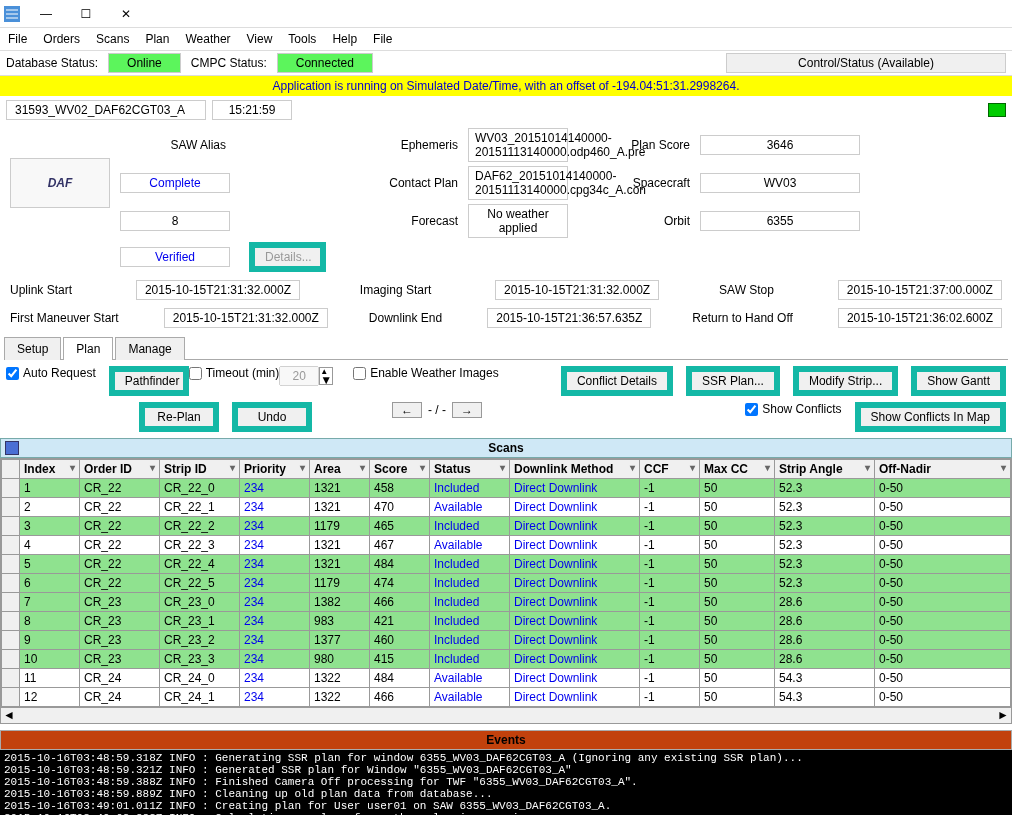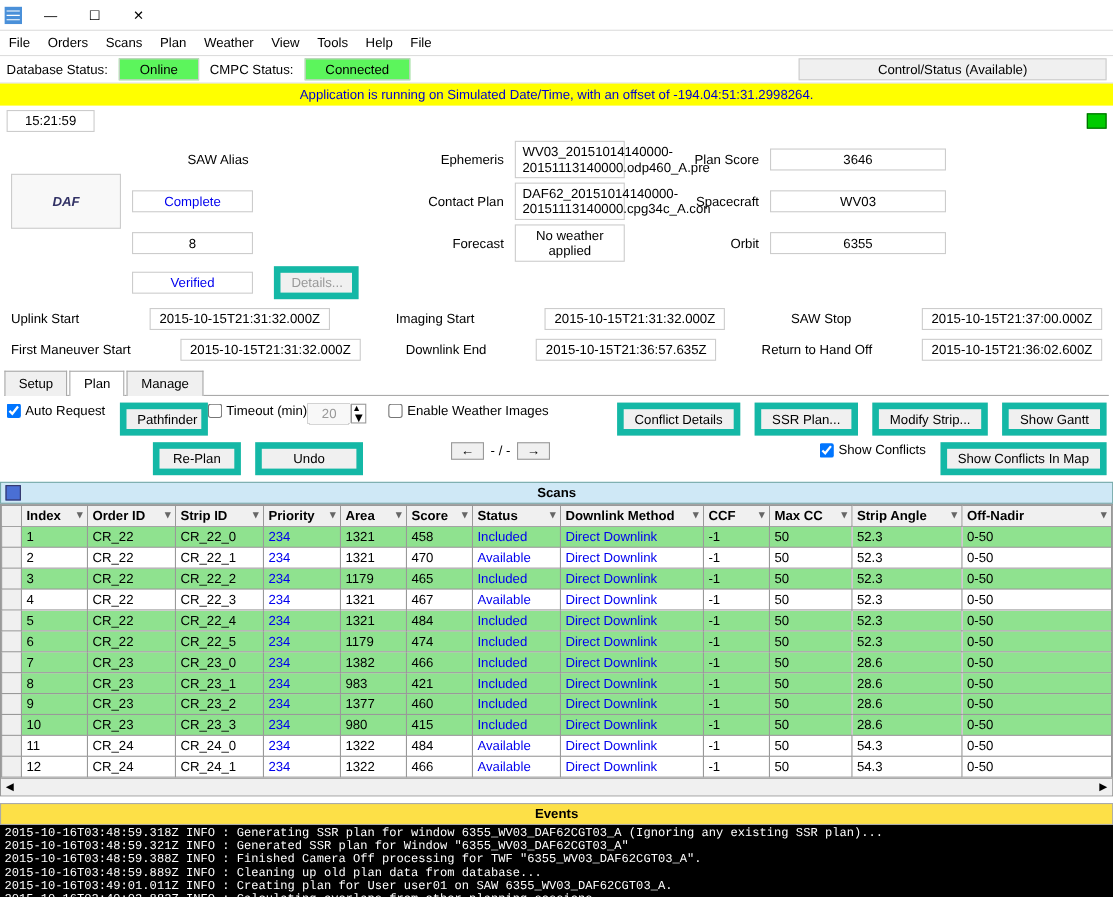--- a/index.html
+++ b/index.html
@@ -41,21 +41,21 @@
 table.scans{width:100%; border-collapse:collapse; table-layout:fixed;}
 table.scans th, table.scans td{border:1px solid #999; padding:2px 4px; white-space:nowrap; overflow:hidden; text-align:left; font-size:12px;}
 table.scans th{background:#f0f0f0; font-weight:bold; position:relative;}
 .filtericon{float:right;color:#666;font-size:10px;}
 tr.inc td{background:#8fe28f;}
 tr.avl td{background:#fff;}
 td.first{background:#f0f0f0 !important;}
 .tablewrap{border:1px solid #999; position:relative;}
 .hscroll{height:16px; background:#f0f0f0; border-top:1px solid #999; display:flex; justify-content:space-between; padding:0 2px;}
 .events{background:#000; color:#fff; font-family:"Courier New",monospace; font-size:11px; padding:2px 4px; white-space:pre; overflow:hidden;}
-.eventstitle{background:#fde047; text-align:center; font-weight:bold; border:1px solid #aaa; padding:2px;}
+.eventstitle{background:#c2410c; text-align:center; font-weight:bold; border:1px solid #aaa; padding:2px;}
 .flagicon{width:18px;height:14px;background:#0c0; display:inline-block; border:1px solid #060;}
 .btmstrip{height:6px;background:#eee;}
 .pager{display:inline-flex;align-items:center;gap:6px;}
 .pager .arrow{border:1px solid #999;padding:0 8px;background:#f0f0f0;}
 </style>
 </head>
 <body>
 
 <div class="titlebar">
   <svg class="icon" viewBox="0 0 16 16">
@@ -86,20 +86,21 @@
   <span class="pill green">Online</span>
   <span>CMPC Status:</span>
   <span class="pill green">Connected</span>
   <span style="flex:1"></span>
   <span class="inset" style="min-width:280px;text-align:center">Control/Status (Available)</span>
 </div>
 
 <div class="yellowbar">Application is running on Simulated Date/Time, with an offset of -194.04:51:31.2998264.</div>
 
 <div class="inforow">
+  <span class="fld" style="width:200px">31593_WV02_DAF62CGT03_A</span>
   <span class="fld" style="width:80px;text-align:center">15:21:59</span>
   <span style="flex:1"></span>
   <span class="flagicon"></span>
 </div>
 
 <div class="logo">DAF</div>
 
 <div style="position:relative; padding-left:110px;">
 <div class="gridwrap">
   <span class="lbl">SAW Alias</span>
@@ -177,21 +178,21 @@
     </label>
   <span style="flex:1"></span>
   <span class="btn">Conflict Details</span>
   <span class="btn">SSR Plan...</span>
   <span class="btn">Modify Strip...</span>
   <span class="btn">Show Gantt</span>
 </div>
 <div class="toolbar" style="padding-top:0">
   <span style="width:120px"></span>
   <span class="btn" style="width:80px">Re-Plan</span>
-  <span class="btn" style="width:98px">Undo</span>
+  <span class="btn" style="width:80px">Undo</span>
   <span style="width:80px"></span>
   <span class="pager">
     <span class="arrow">←</span>
     <span>-  /  -</span>
     <span class="arrow">→</span>
   </span>
   <span style="flex:1"></span>
   <label class="chk">
       <input type="checkbox" checked="" style="">
       <span>Show Conflicts</span>

